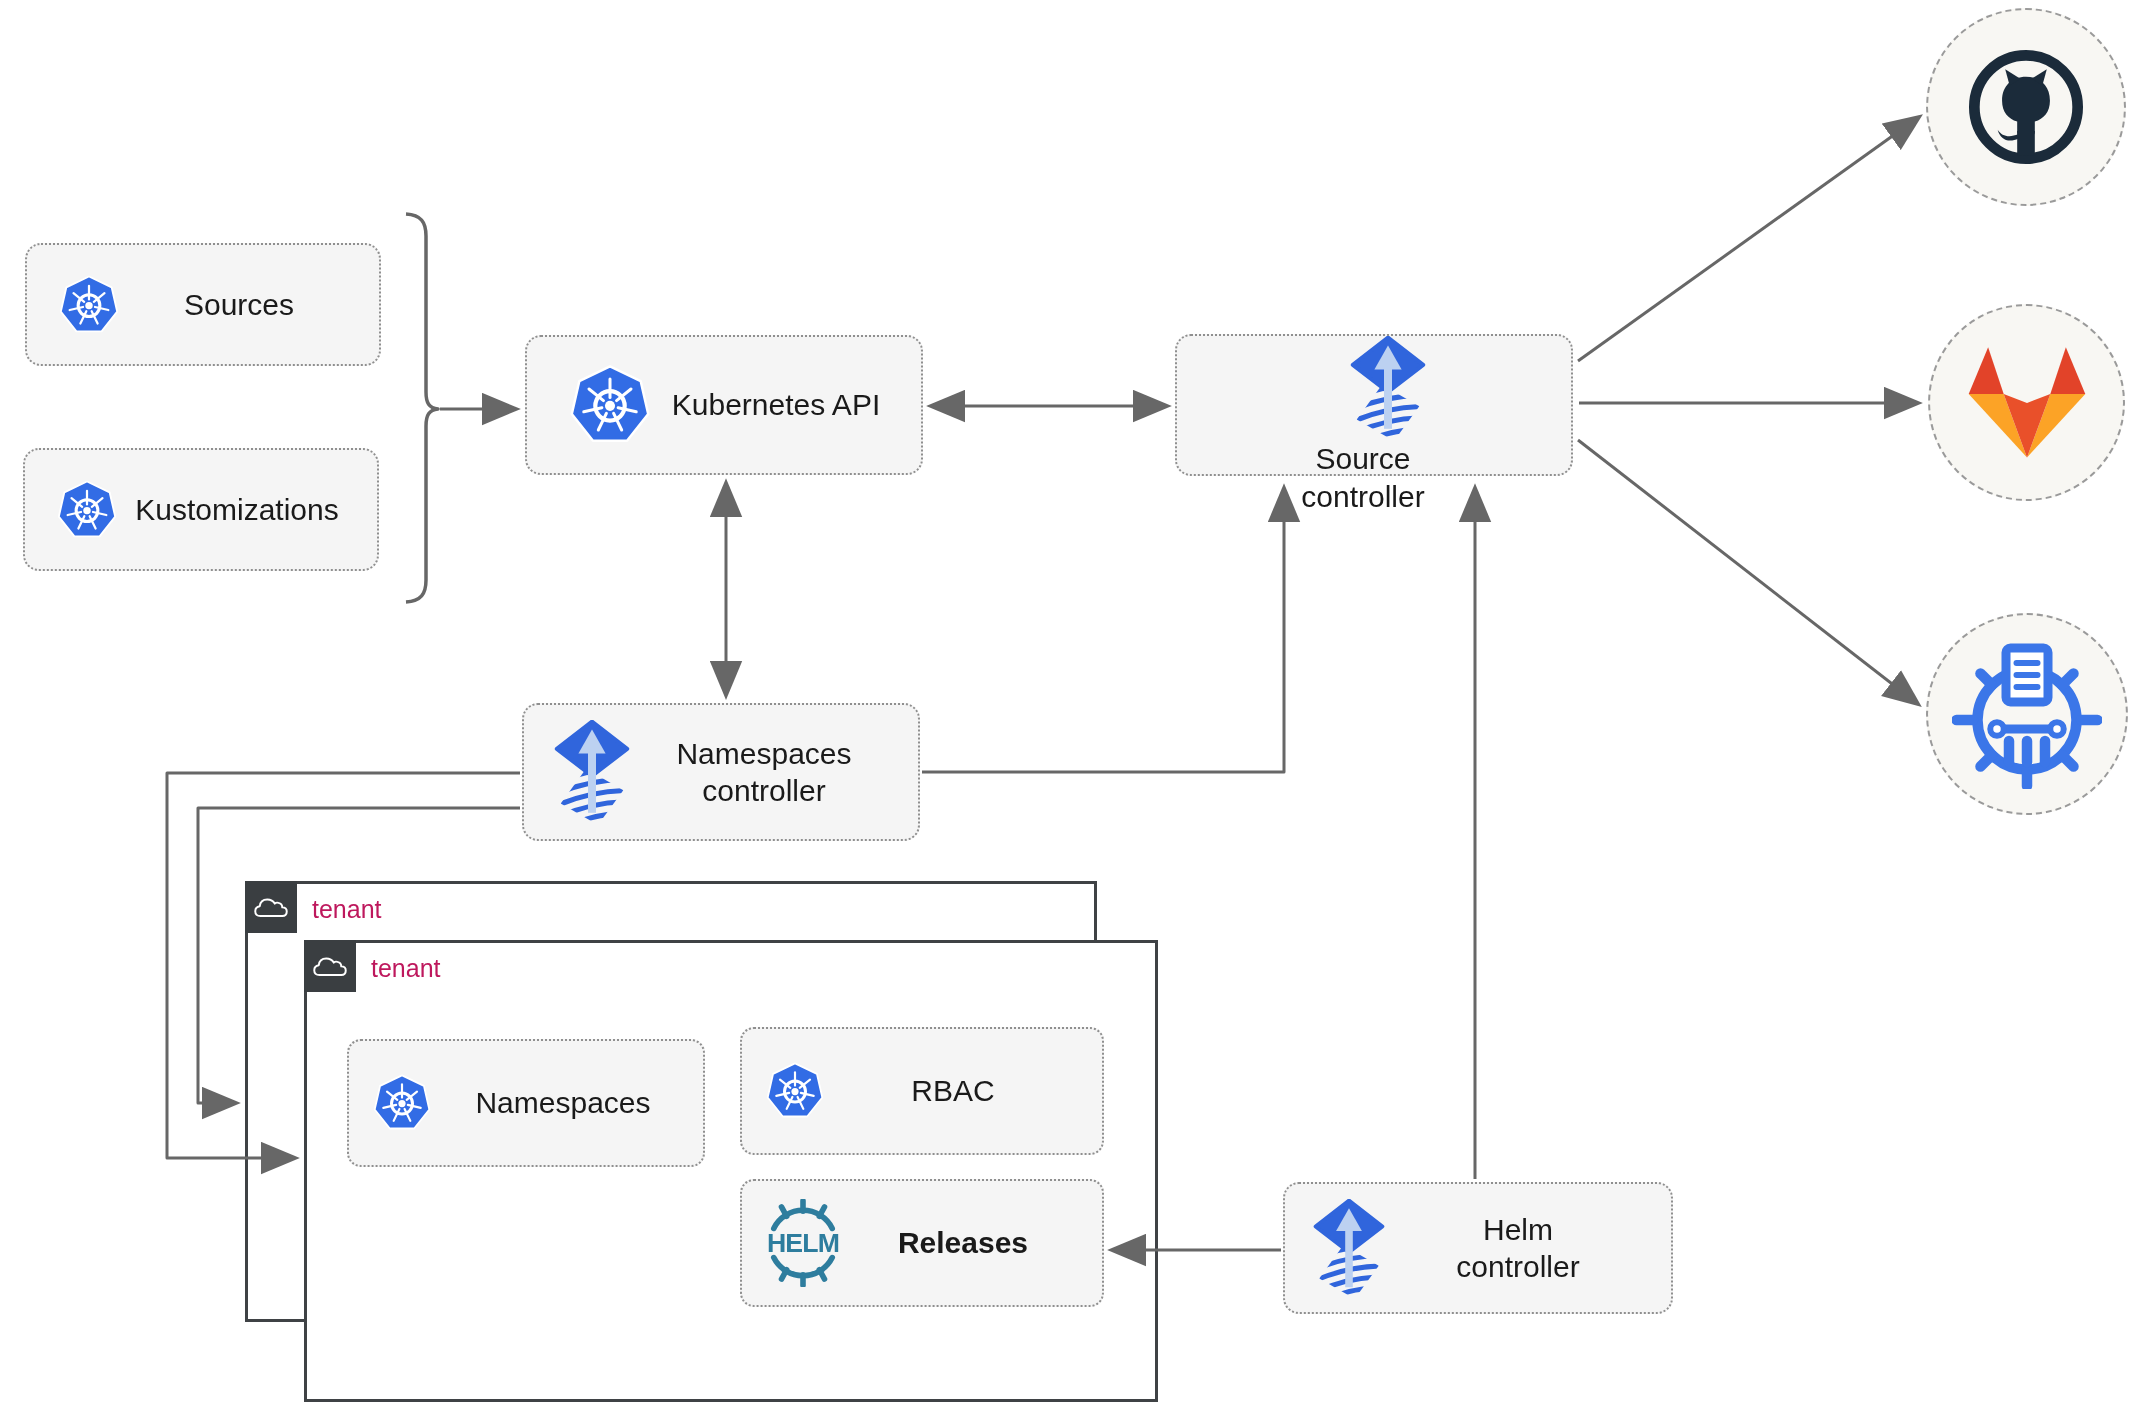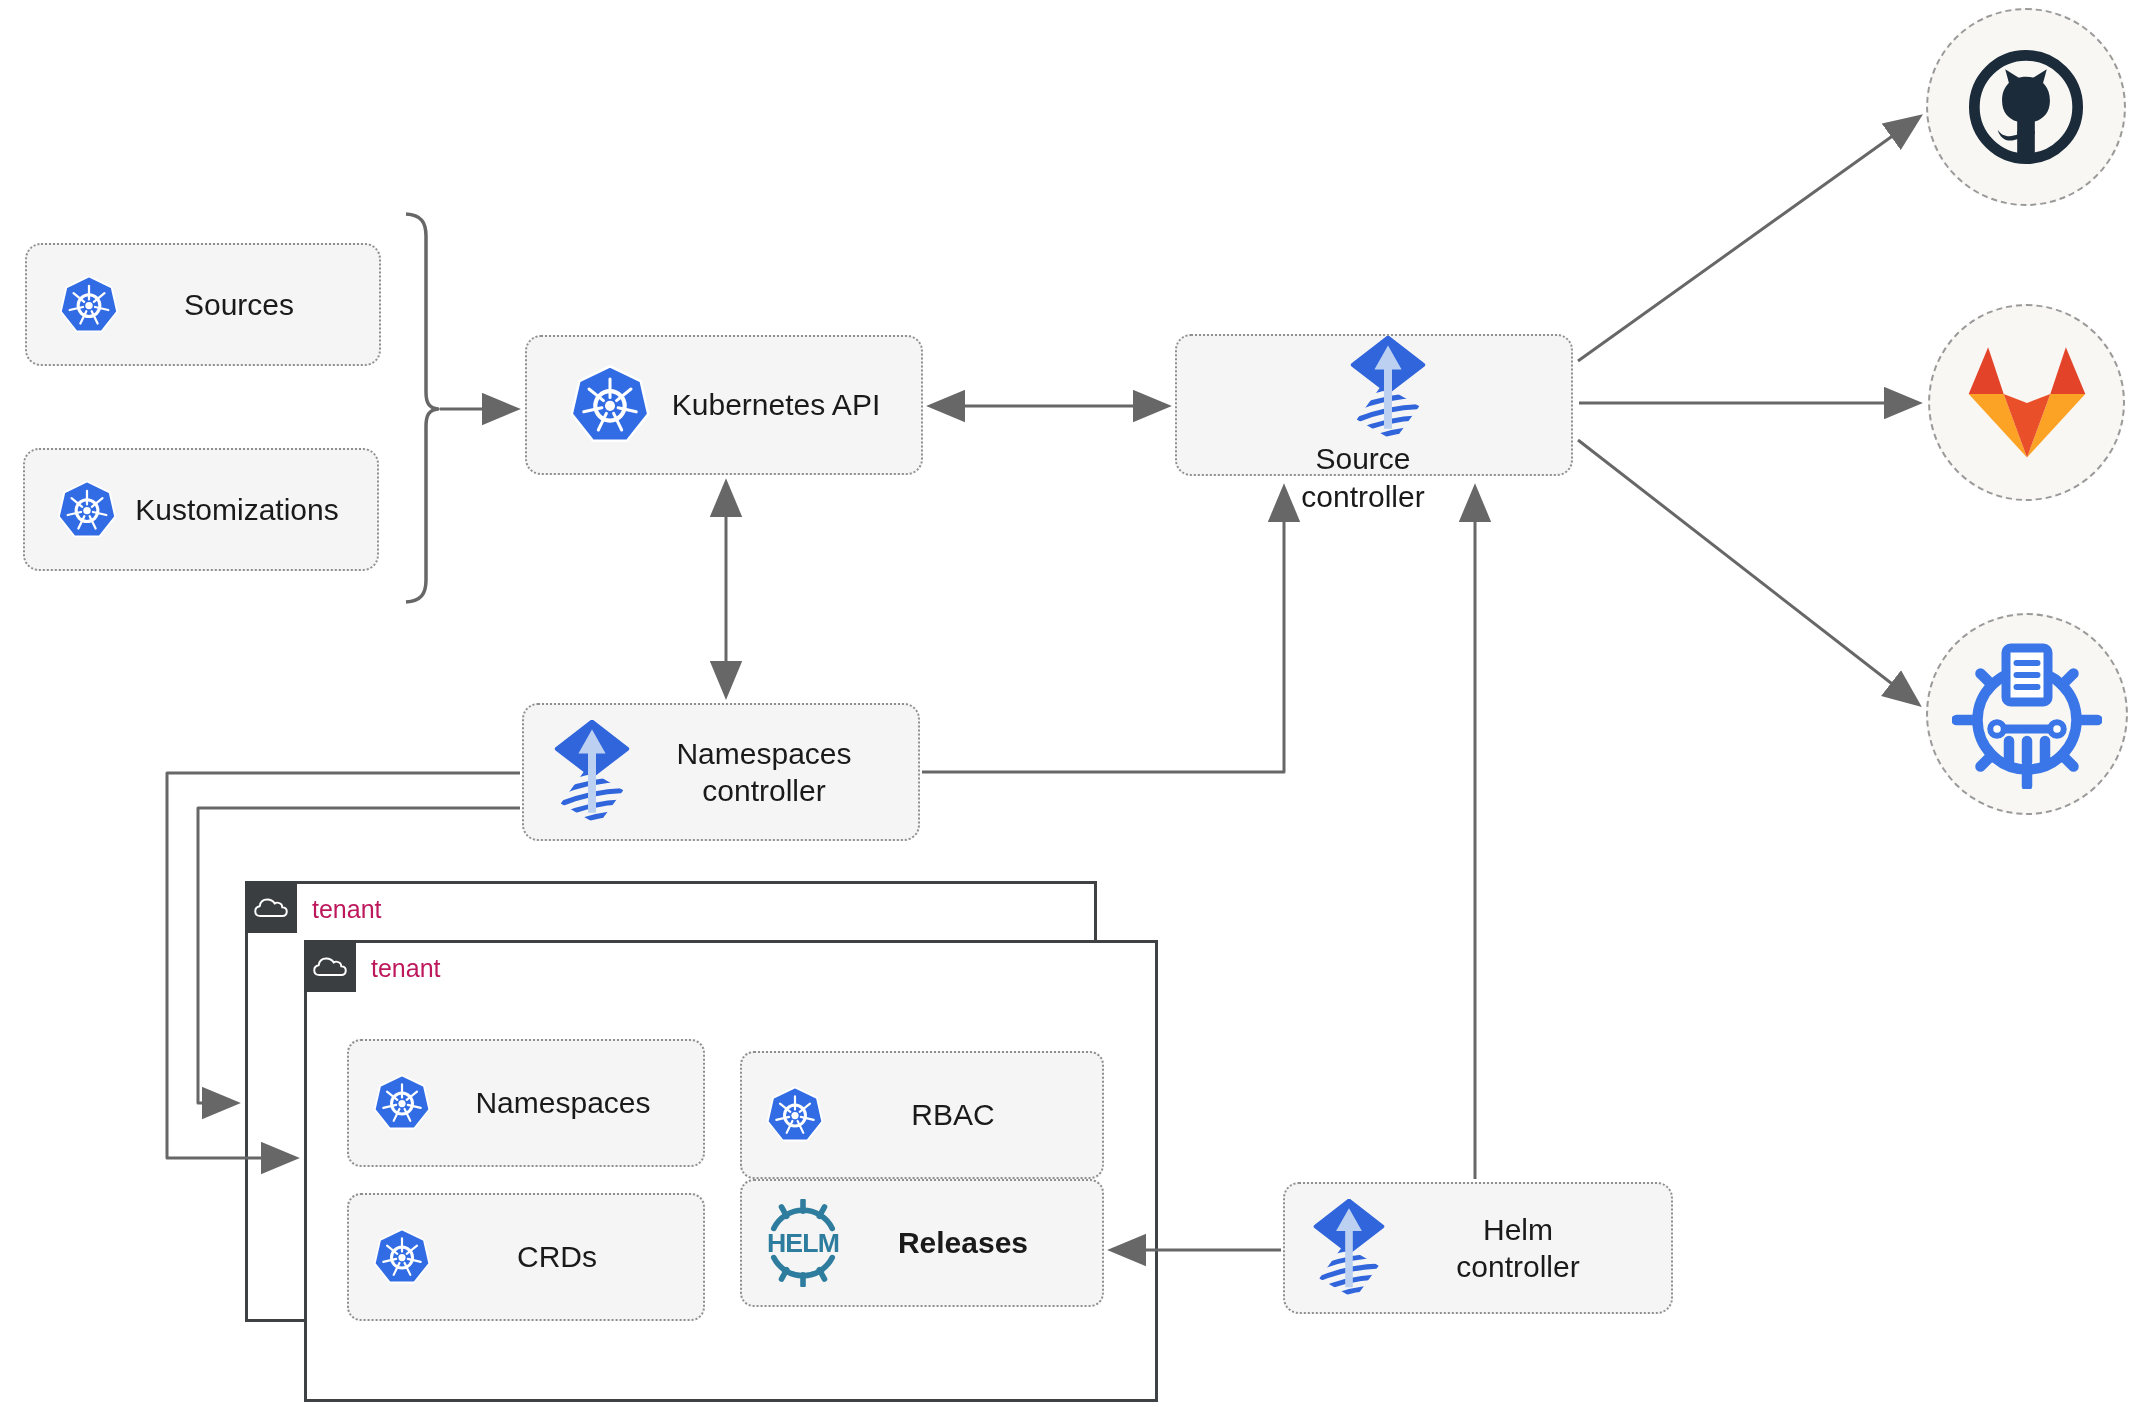--- a/index.html
+++ b/index.html
@@ -160,31 +160,25 @@
         </svg>
     </div>
     <div class="tenant-label">tenant</div>
 
     <div class="node" style="left:40px;top:96px;width:358px;height:128px;border-radius:14px;gap:12px;">
       <svg class="icon" width="62" height="60" style="margin-left:22px">
           <use href="#sym-k8s"></use>
         </svg>
       <div class="node-label">Namespaces</div>
     </div>
-    <div class="node" style="left:433px;top:108px;width:364px;height:128px;border-radius:14px;justify-content:space-between;">
+    <div class="node" style="left:433px;top:84px;width:364px;height:128px;border-radius:14px;justify-content:space-between;">
       <svg class="icon" width="62" height="60" style="margin-left:22px">
           <use href="#sym-k8s"></use>
         </svg>
       <div class="node-label">RBAC</div>
-    </div>
-    <div class="node" style="left:40px;top:250px;width:358px;height:128px;border-radius:14px;">
-      <svg class="icon" width="62" height="60" style="margin-left:22px">
-          <use href="#sym-k8s"></use>
-        </svg>
-      <div class="node-label">CRDs</div>
     </div>
     <div class="node" style="left:433px;top:236px;width:364px;height:128px;border-radius:14px;font-weight:bold;">
       <svg class="icon" width="86" height="88" style="margin-left:18px">
           <use href="#sym-helm"></use>
         </svg>
       <div class="node-label">Releases</div>
     </div>
   </div>
 
   <div class="node z3" style="left:25px;top:243px;width:356px;height:123px;">

